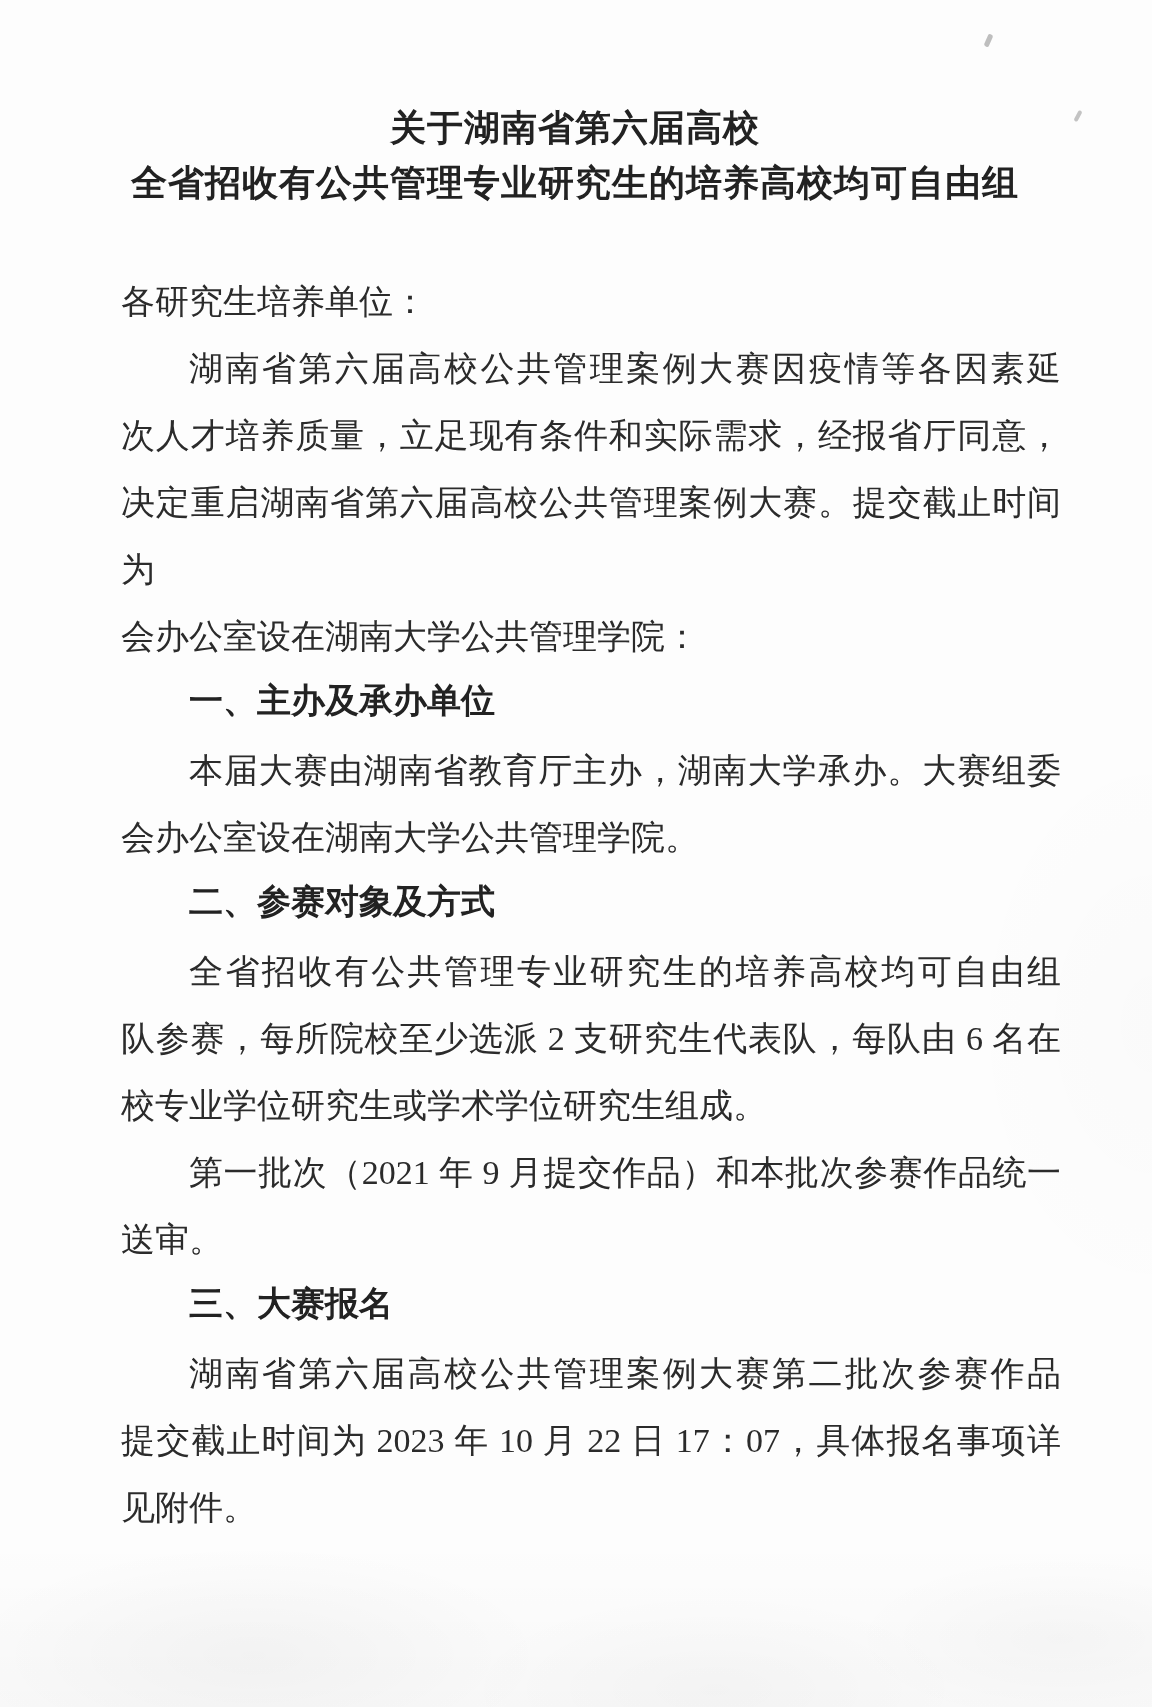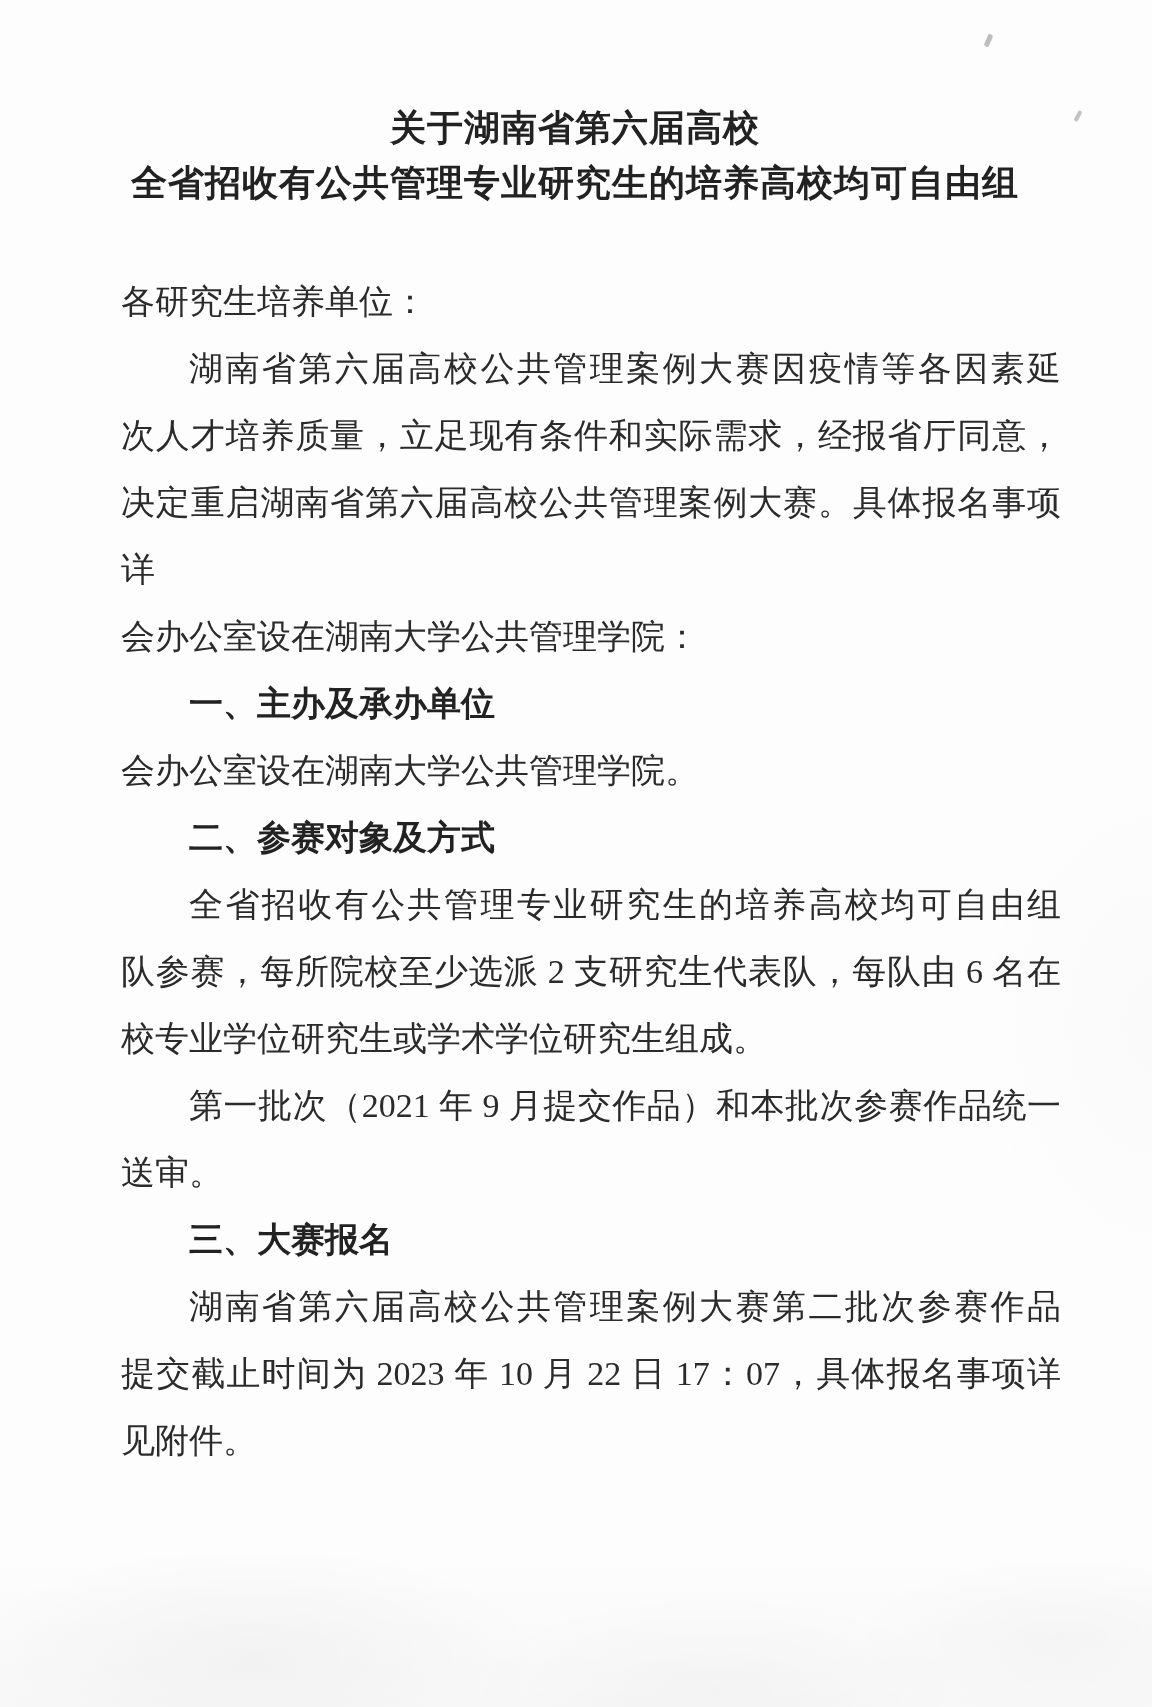--- a/index.html
+++ b/index.html
@@ -75,21 +75,21 @@
   
   .full {
     text-align-last: justify;
     -moz-text-align-last: justify;
   }
   
   .indent {
     text-indent: 2em;
   }
   .heading {
-    font-family: Liberation Serif, serif;
+    font-family: Liberation Mono, monospace;
     font-weight: 700;
     text-indent: 2em;
     color: #222;
   }
 </style>
 </head>
 <body>
 
 <div class="page">
 
@@ -99,23 +99,24 @@
 
   <div class="doc-title">
     <div>关于湖南省第六届高校</div>
     <div>全省招收有公共管理专业研究生的培养高校均可自由组</div>
   </div>
 
   <div class="doc-body">
     <div class="line">各研究生培养单位：</div>
     <div class="line indent full">湖南省第六届高校公共管理案例大赛因疫情等各因素延</div>
     <div class="line full">次人才培养质量，立足现有条件和实际需求，经报省厅同意，</div>
-    <div class="line full">决定重启湖南省第六届高校公共管理案例大赛。具体报名事项详</div>
+    <div class="line full">决定重启湖南省第六届高校公共管理案例大赛。提交截止时间为</div>
     <div class="line">会办公室设在湖南大学公共管理学院：</div>
     <div class="line heading">一、主办及承办单位</div>
+    <div class="line indent full">本届大赛由湖南省教育厅主办，湖南大学承办。大赛组委</div>
     <div class="line">会办公室设在湖南大学公共管理学院。</div>
     <div class="line heading">二、参赛对象及方式</div>
     <div class="line indent full">全省招收有公共管理专业研究生的培养高校均可自由组</div>
     <div class="line full">队参赛，每所院校至少选派 2 支研究生代表队，每队由 6 名在</div>
     <div class="line">校专业学位研究生或学术学位研究生组成。</div>
     <div class="line indent full">第一批次（2021 年 9 月提交作品）和本批次参赛作品统一</div>
     <div class="line">送审。</div>
     <div class="line heading">三、大赛报名</div>
     <div class="line indent full">湖南省第六届高校公共管理案例大赛第二批次参赛作品</div>
     <div class="line full">提交截止时间为 2023 年 10 月 22 日 17：07，具体报名事项详</div>

